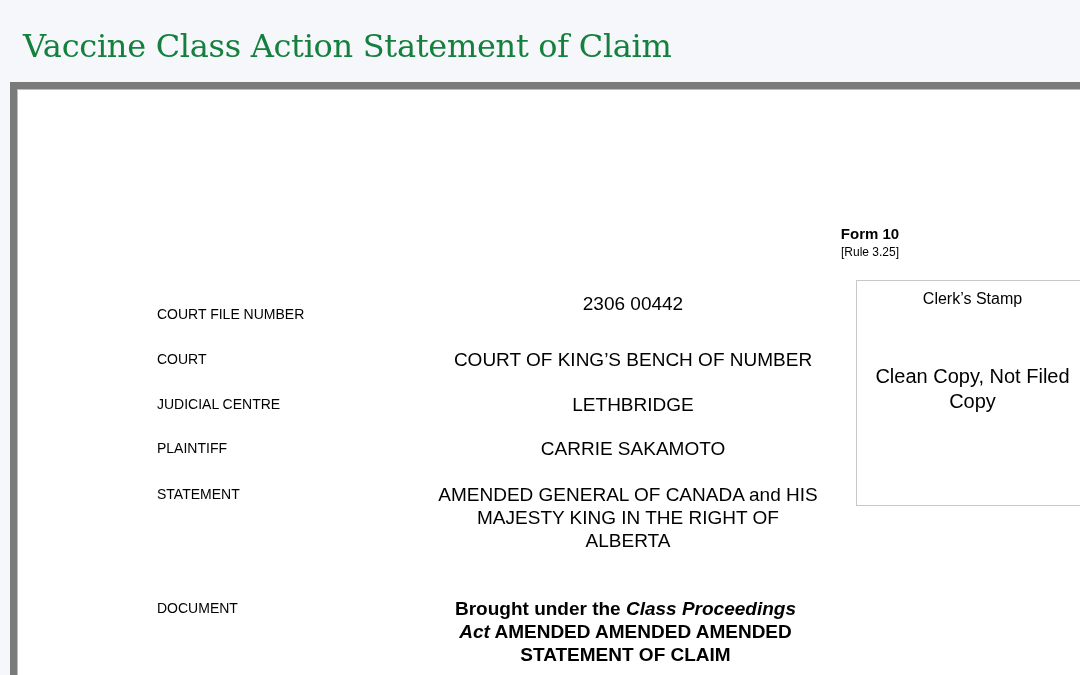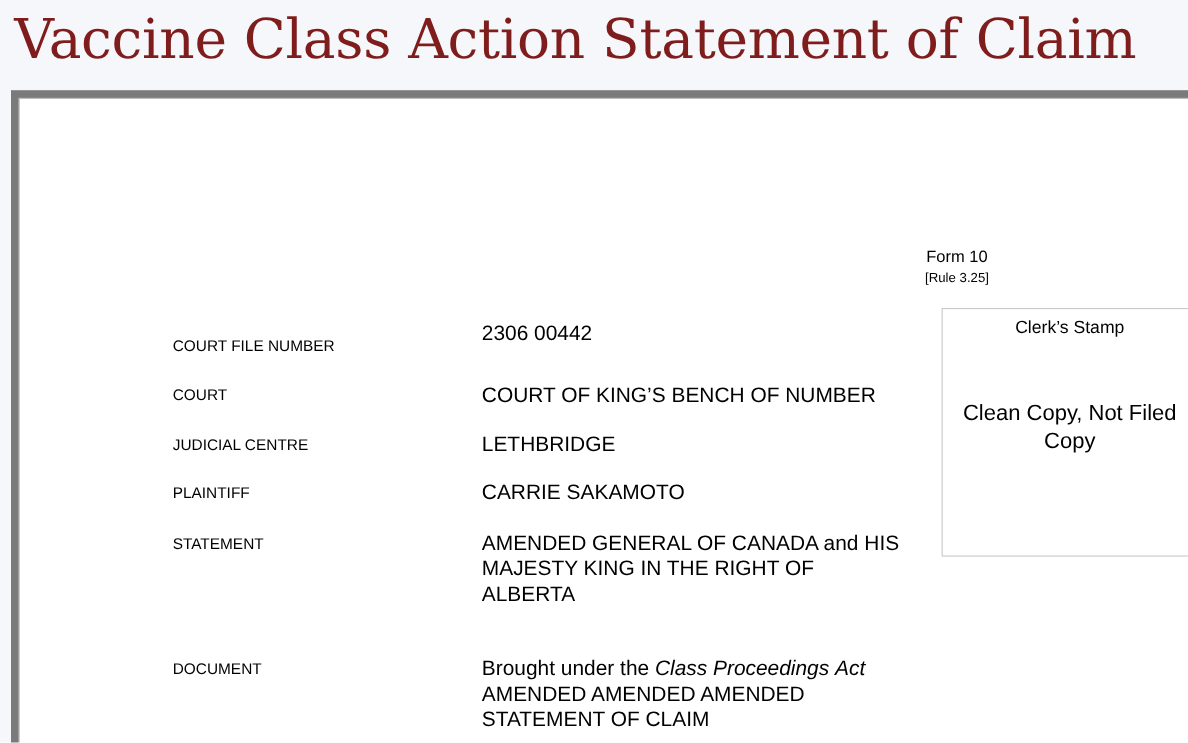--- a/index.html
+++ b/index.html
@@ -12,26 +12,26 @@
     overflow: hidden;
     background: #f6f7fb;
     position: relative;
     font-family: "Liberation Sans", sans-serif;
     color: #000;
   }
   .page-title {
     position: absolute;
     left: 9px;
     top: 0px;
-    margin: 4px;
+    margin: 14px;
     font-family: "DejaVu Serif", "Liberation Serif", serif;
     font-weight: normal;
-    font-size: 50px;
+    font-size: 32px;
     line-height: 64px;
-    color: #7f1d1d;
+    color: #15803d;
     letter-spacing: -0.3px;
     white-space: nowrap;
   }
   .doc-frame {
     position: absolute;
     left: 10px;
     top: 82px;
     width: 1100px;
     height: 640px;
     border: 7px solid #7a7a7a;
@@ -47,21 +47,21 @@
     height: 100%;
   }
   .form-header {
     position: absolute;
     left: 820px;
     top: 224px;
     width: 100px;
     text-align: center;
   }
   .form-number {
-    font-weight: normal;
+    font-weight: bold;
     font-size: 15px;
     line-height: 19px;
   }
   .form-rule {
     font-size: 12px;
     line-height: 19px;
   }
   .stamp-box {
     position: absolute;
     left: 856px;
@@ -94,23 +94,24 @@
     font-size: 14px;
     line-height: 23px;
     white-space: nowrap;
   }
   .field-value {
     position: absolute;
     left: 438px;
     width: 390px;
     font-size: 19px;
     line-height: 23px;
+    text-align: center;
   }
   .doc-title-value {
-    font-weight: normal;
+    font-weight: bold;
   }
   .doc-title-value em {
     font-style: italic;
   }
 </style>
 </head>
 <body>
 
 <h1 class="page-title">Vaccine Class Action Statement of Claim</h1>
 

